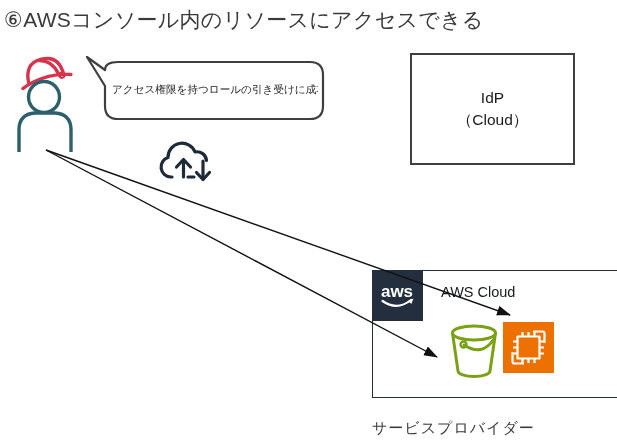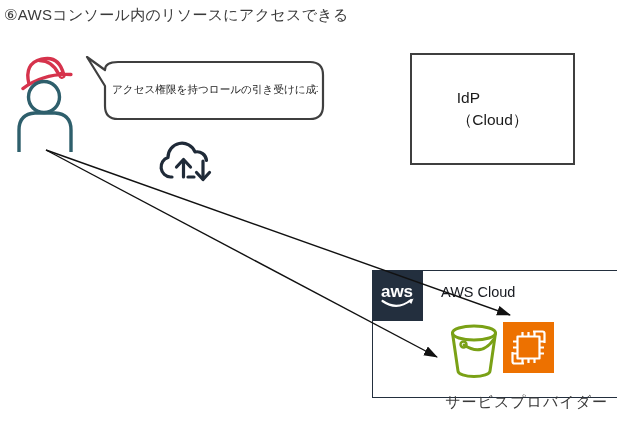--- a/index.html
+++ b/index.html
@@ -13,21 +13,21 @@
     width: 617px;
     height: 445px;
     background: #ffffff;
     overflow: hidden;
   }
   .abs { position: absolute; }
 
   #title {
     left: 4px;
     top: 6px;
-    font-size: 15px;
+    font-size: 21px;
     color: #3a3a3a;
     letter-spacing: 0.3px;
     white-space: nowrap;
   }
 
   
   #bubble-text {
     left: 112px;
     top: 83px;
     width: 206px;
@@ -42,20 +42,21 @@
     left: 410px;
     top: 53px;
     width: 165px;
     height: 112px;
     box-sizing: border-box;
     border: 2.4px solid #3f3f3f;
     background: #ffffff;
     display: flex;
     align-items: center;
     justify-content: center;
+    text-align: center;
   }
   #idp-box .idp-text {
     font-size: 15.5px;
     color: #1a1a1a;
     line-height: 22px;
   }
 
   
   #aws-cloud-box {
     left: 372px;
@@ -72,23 +73,23 @@
     font-size: 14.5px;
     color: #16191f;
     white-space: nowrap;
   }
   #aws-logo { left: -1px; top: -1px; }
   #bucket-icon-wrap { left: 76px; top: 52px; }
   #ec2-icon-wrap { left: 130px; top: 51px; }
 
   #footer-label {
     left: 372px;
-    top: 393px;
+    top: 419px;
     width: 236px;
-    text-align: right;
+    text-align: left;
     font-size: 15px;
     color: #3a3a3a;
     letter-spacing: 1px;
     white-space: nowrap;
   }
 
   #arrow-overlay {
     left: 0; top: 0;
     pointer-events: none;
   }

